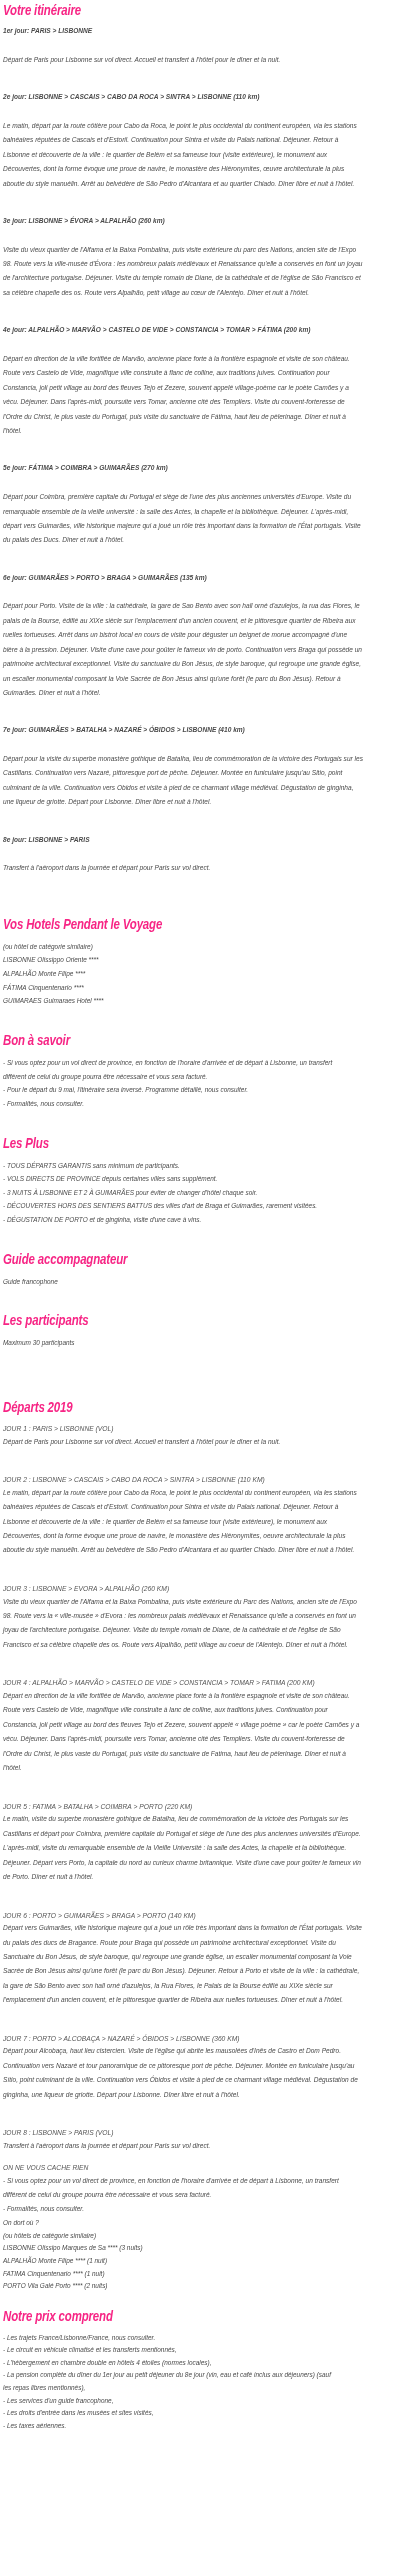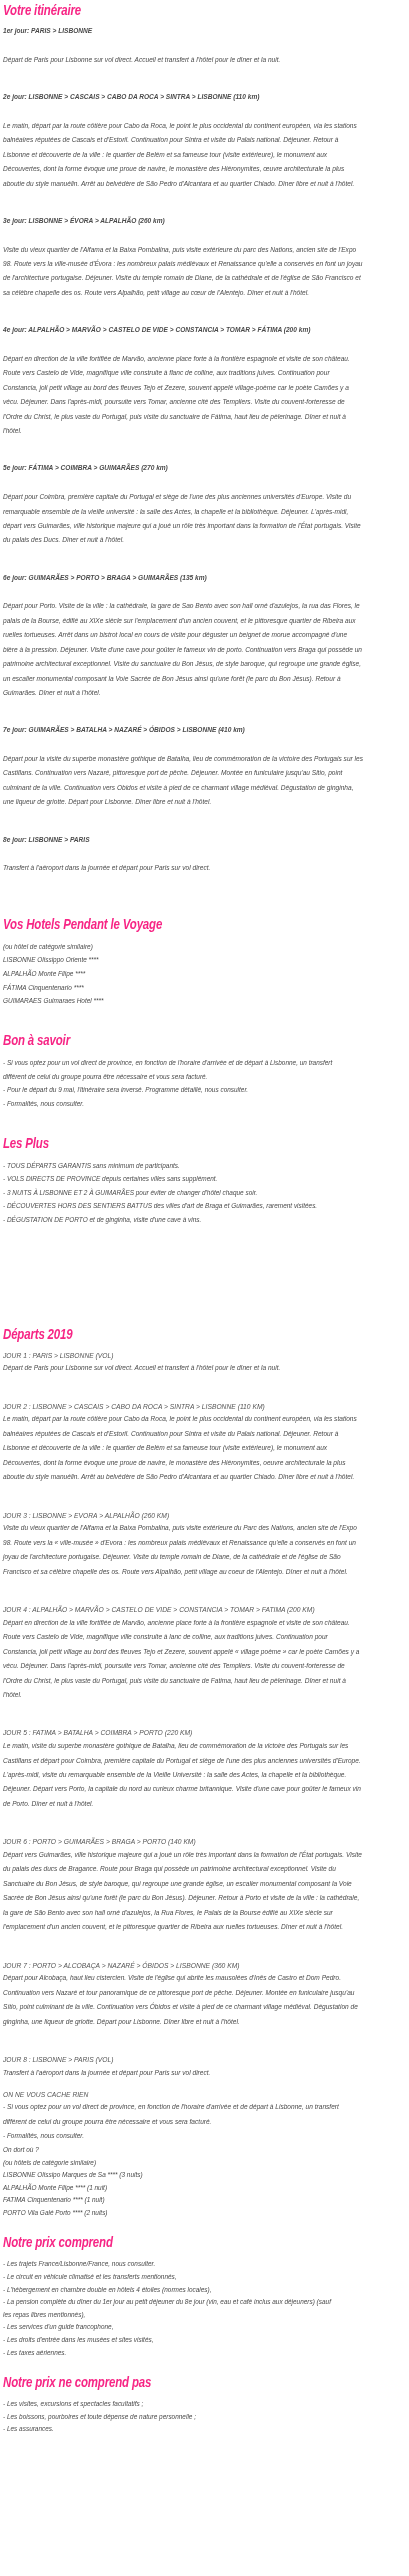--- a/index.html
+++ b/index.html
@@ -183,23 +183,31 @@
       <li>- TOUS DÉPARTS GARANTIS sans minimum de participants.</li>
       <li>- VOLS DIRECTS DE PROVINCE depuis certaines villes sans supplément.</li>
       <li>- 3 NUITS À LISBONNE ET 2 À GUIMARÃES pour éviter de changer d'hôtel chaque soir.</li>
       <li>- DÉCOUVERTES HORS DES SENTIERS BATTUS des villes d'art de Braga et Guimarães, rarement visitées.</li>
       <li>- DÉGUSTATION DE PORTO et de ginginha, visite d'une cave à vins.</li>
     </ul>
   </section>
 
   <div class="spacer-lg"></div>
 
-
-  <div class="spacer-lg"></div>
-
+  <section>
+    <h2 class="section-title">Guide accompagnateur</h2>
+    <p class="small-line">Guide francophone</p>
+  </section>
+
+  <div class="spacer-lg"></div>
+
+  <section>
+    <h2 class="section-title">Les participants</h2>
+    <p class="small-line">Maximum 30 participants</p>
+  </section>
 
   <div class="spacer-lg"></div>
 
 
   <div class="spacer-lg"></div>
 
   <section>
     <h2 class="section-title">Départs 2019</h2>
 
     <p class="departs-jour">JOUR 1 : PARIS &gt; LISBONNE (VOL)</p>
@@ -257,23 +265,15 @@
       <li class="tight">- L'hébergement en chambre double en hôtels 4 étoiles (normes locales),</li>
       <li class="tight">- La pension complète du dîner du 1er jour au petit déjeuner du 8e jour (vin, eau et café inclus aux déjeuners) (sauf les repas libres mentionnés),</li>
       <li class="tight">- Les services d'un guide francophone,</li>
       <li class="tight">- Les droits d'entrée dans les musées et sites visités,</li>
       <li class="tight">- Les taxes aériennes.</li>
     </ul>
   </section>
 
   <div class="spacer-md"></div>
 
-  <section>
-    <h2 class="section-title">Notre prix ne comprend pas</h2>
-    <ul class="plain">
-      <li class="tight">- Les visites, excursions et spectacles facultatifs ;</li>
-      <li class="tight">- Les boissons, pourboires et toute dépense de nature personnelle ;</li>
-      <li class="tight">- Les assurances.</li>
-    </ul>
-  </section>
 
 </div>
 
 
 </body></html>

